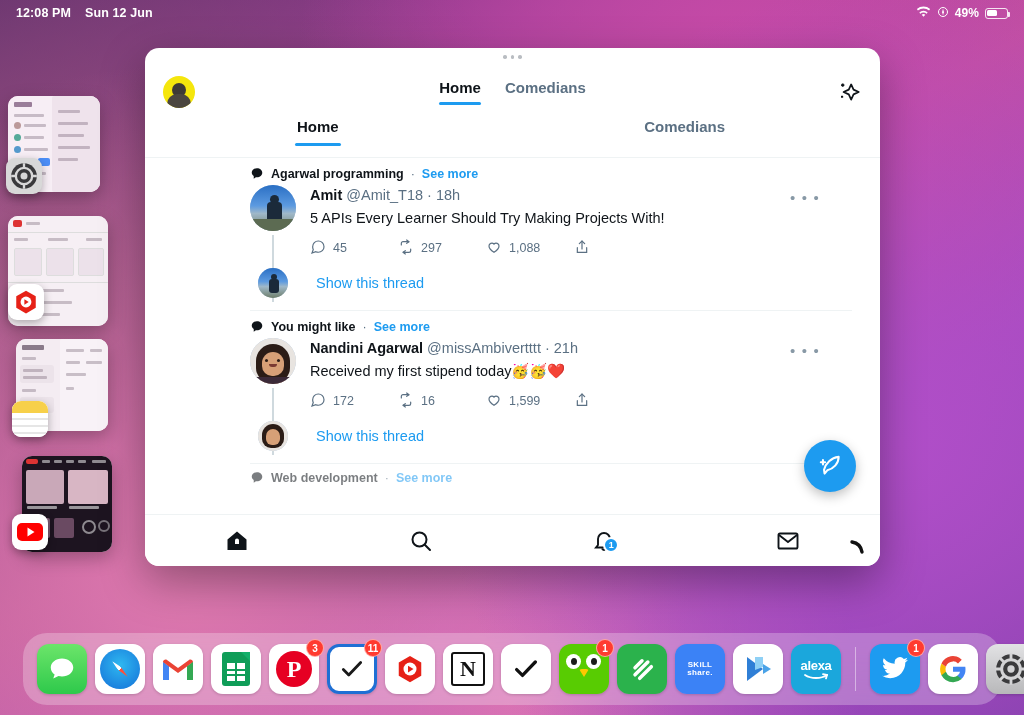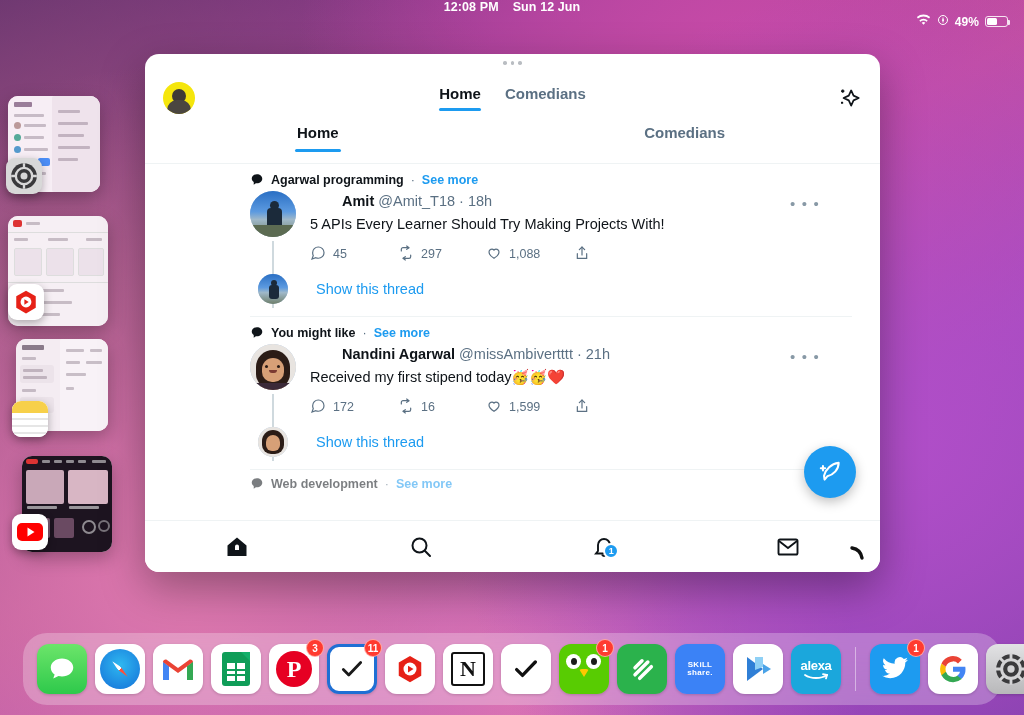--- a/index.html
+++ b/index.html
@@ -18,21 +18,20 @@
       radial-gradient(circle at 50% 98%, #d66fb5 0%, rgba(214,111,181,0) 40%),
       linear-gradient(150deg, #5b2a6e 0%, #9e3e95 25%, #c0519f 48%, #a04bbe 70%, #7c3ea8 100%);
   }
 
   
   .statusbar {
     position: absolute; top: 0; left: 0; width: 1024px; height: 26px;
     display: flex; align-items: center; color: #fff;
     font-size: 12.5px; font-weight: bold; padding: 0 16px;
     letter-spacing: .1px;
-    flex-direction: column;
   }
   .sb-left { display: flex; gap: 14px; align-items: center; }
   .sb-right { margin-left: auto; display: flex; gap: 6px; align-items: center; font-size: 12px; }
   .battery {
     width: 23px; height: 11px; border: 1.4px solid rgba(255,255,255,.85);
     border-radius: 3px; position: relative; display: inline-block;
   }
   .battery::after {
     content: ""; position: absolute; right: -3px; top: 3px;
     width: 2px; height: 5px; background: rgba(255,255,255,.85); border-radius: 0 1px 1px 0;
@@ -50,21 +49,21 @@
     position: absolute; width: 36px; height: 36px; border-radius: 9px;
     box-shadow: 0 3px 8px rgba(0,0,0,.3); display: flex;
     align-items: center; justify-content: center; overflow: hidden;
   }
   .mini-line { position: absolute; background: rgba(90,70,90,.30); border-radius: 1px; height: 3px; }
   .mini-dot { position: absolute; border-radius: 50%; }
   .mini-block { position: absolute; border-radius: 2px; }
 
   
   .window {
-    position: absolute; left: 145px; top: 54px; width: 735px; height: 518px;
+    position: absolute; left: 145px; top: 48px; width: 735px; height: 518px;
     background: #fff; border-radius: 14px; overflow: hidden;
     box-shadow: 0 16px 44px rgba(0,0,0,.35);
   }
   .grabber { width: 100%; height: 18px; display: flex; align-items: center; justify-content: center; }
   .grabber span { display: block; width: 3.5px; height: 3.5px; border-radius: 50%; background: #b9bdc2; margin: 0 2px; }
 
   .topbar { height: 52px; display: flex; align-items: center; padding: 0 18px; position: relative; }
   .avatar-top {
     width: 32px; height: 32px; border-radius: 50%; background: #f5e60c;
     overflow: hidden; position: relative; flex: none;
@@ -95,21 +94,21 @@
   .topic { display: flex; align-items: center; gap: 7px; padding: 9px 0 2px 105px; font-size: 12.5px; font-weight: bold; color: #0f1419; }
   .topic .dot { color: #5b7083; font-weight: normal; }
   .topic a { color: #1d9bf0; text-decoration: none; text-align: center; }
   .topic-icon { width: 14px; height: 14px; color: #0f1419; flex: none; }
 
   .tweet { display: flex; padding: 2px 60px 0 105px; position: relative; }
   .tw-avatar { width: 50px; flex: none; position: relative; }
   .pfp { width: 46px; height: 46px; border-radius: 50%; overflow: hidden; position: relative; background: #adc6e3; }
   .threadline { position: absolute; left: 22px; top: 50px; bottom: -44px; width: 2px; background: #cfd9de; }
   .tw-body { flex: 1; padding-left: 10px; padding-top: 1px; }
-  .tw-head { font-size: 14.5px; color: #5b7083; line-height: 1.3; margin-left: 32px; }
+  .tw-head { font-size: 14.5px; color: #5b7083; line-height: 1.3; }
   .tw-head b { color: #0f1419; font-size: 14.5px; }
   .tw-text { font-size: 14.5px; color: #0f1419; line-height: 1.45; padding-top: 3px; }
   .tw-text2 { font-size: 14.5px; color: #0f1419; padding-top: 18px; }
   .dots { position: absolute; right: 60px; top: 6px; color: #8899a6; font-size: 15px; letter-spacing: 1.2px; }
 
   .actions { display: flex; align-items: center; padding-top: 10px; font-size: 12.5px; color: #5b7083; }
   .act { display: flex; align-items: center; gap: 7px; width: 88px; }
   .act svg { width: 16px; height: 16px; flex: none; }
 
   .showthread { display: flex; align-items: center; padding: 10px 0 12px 105px; gap: 10px; }

